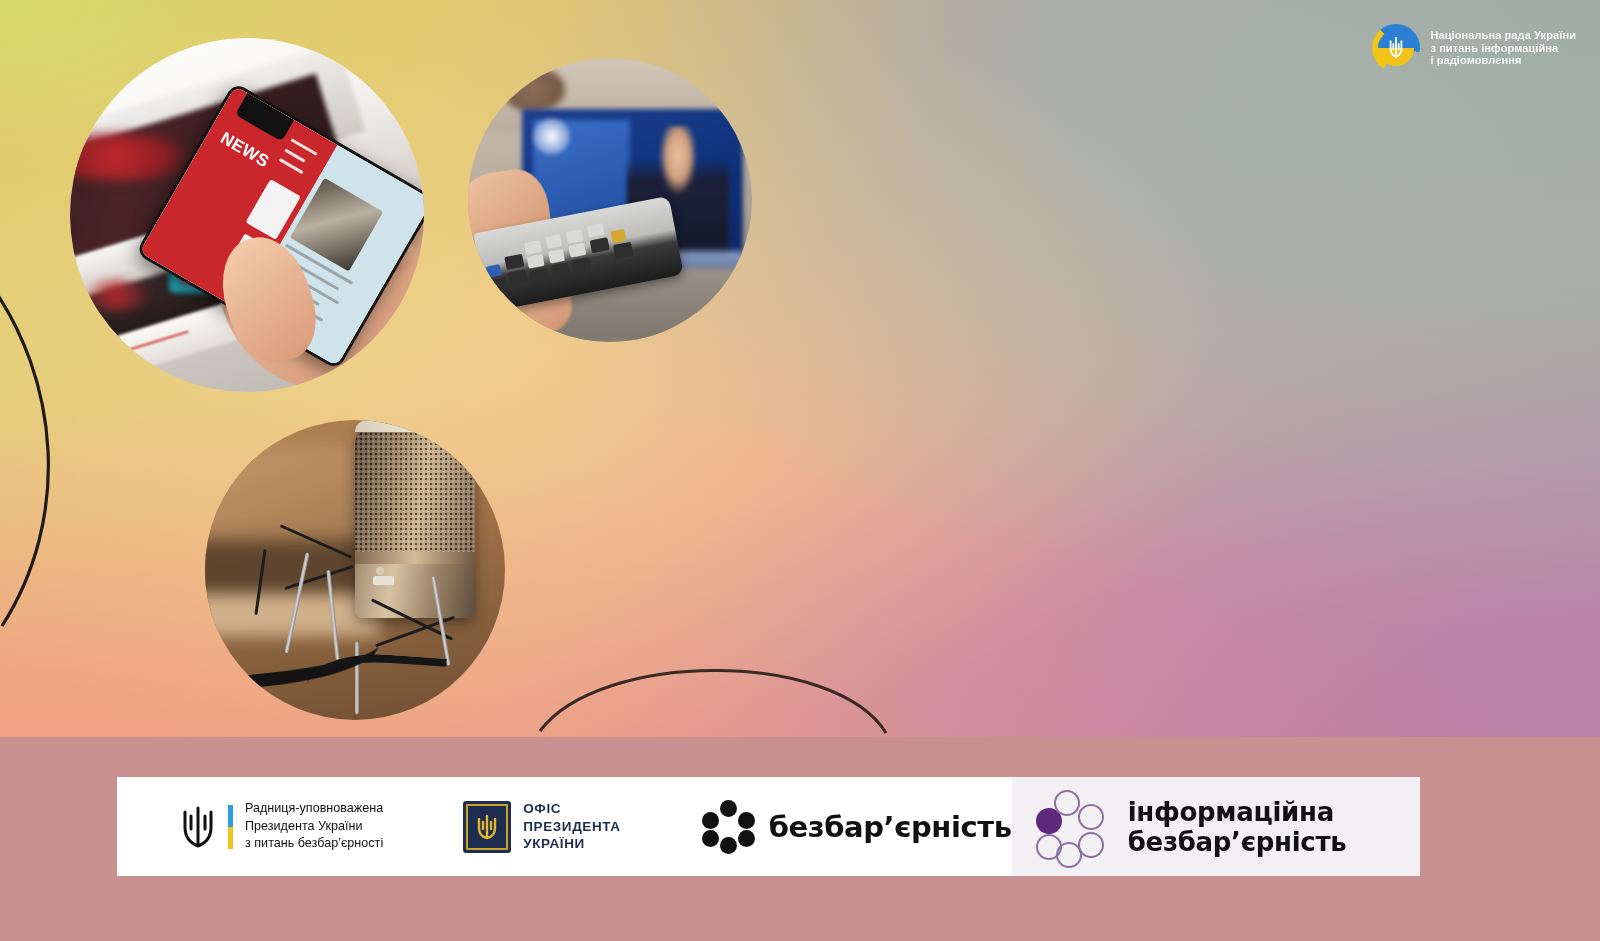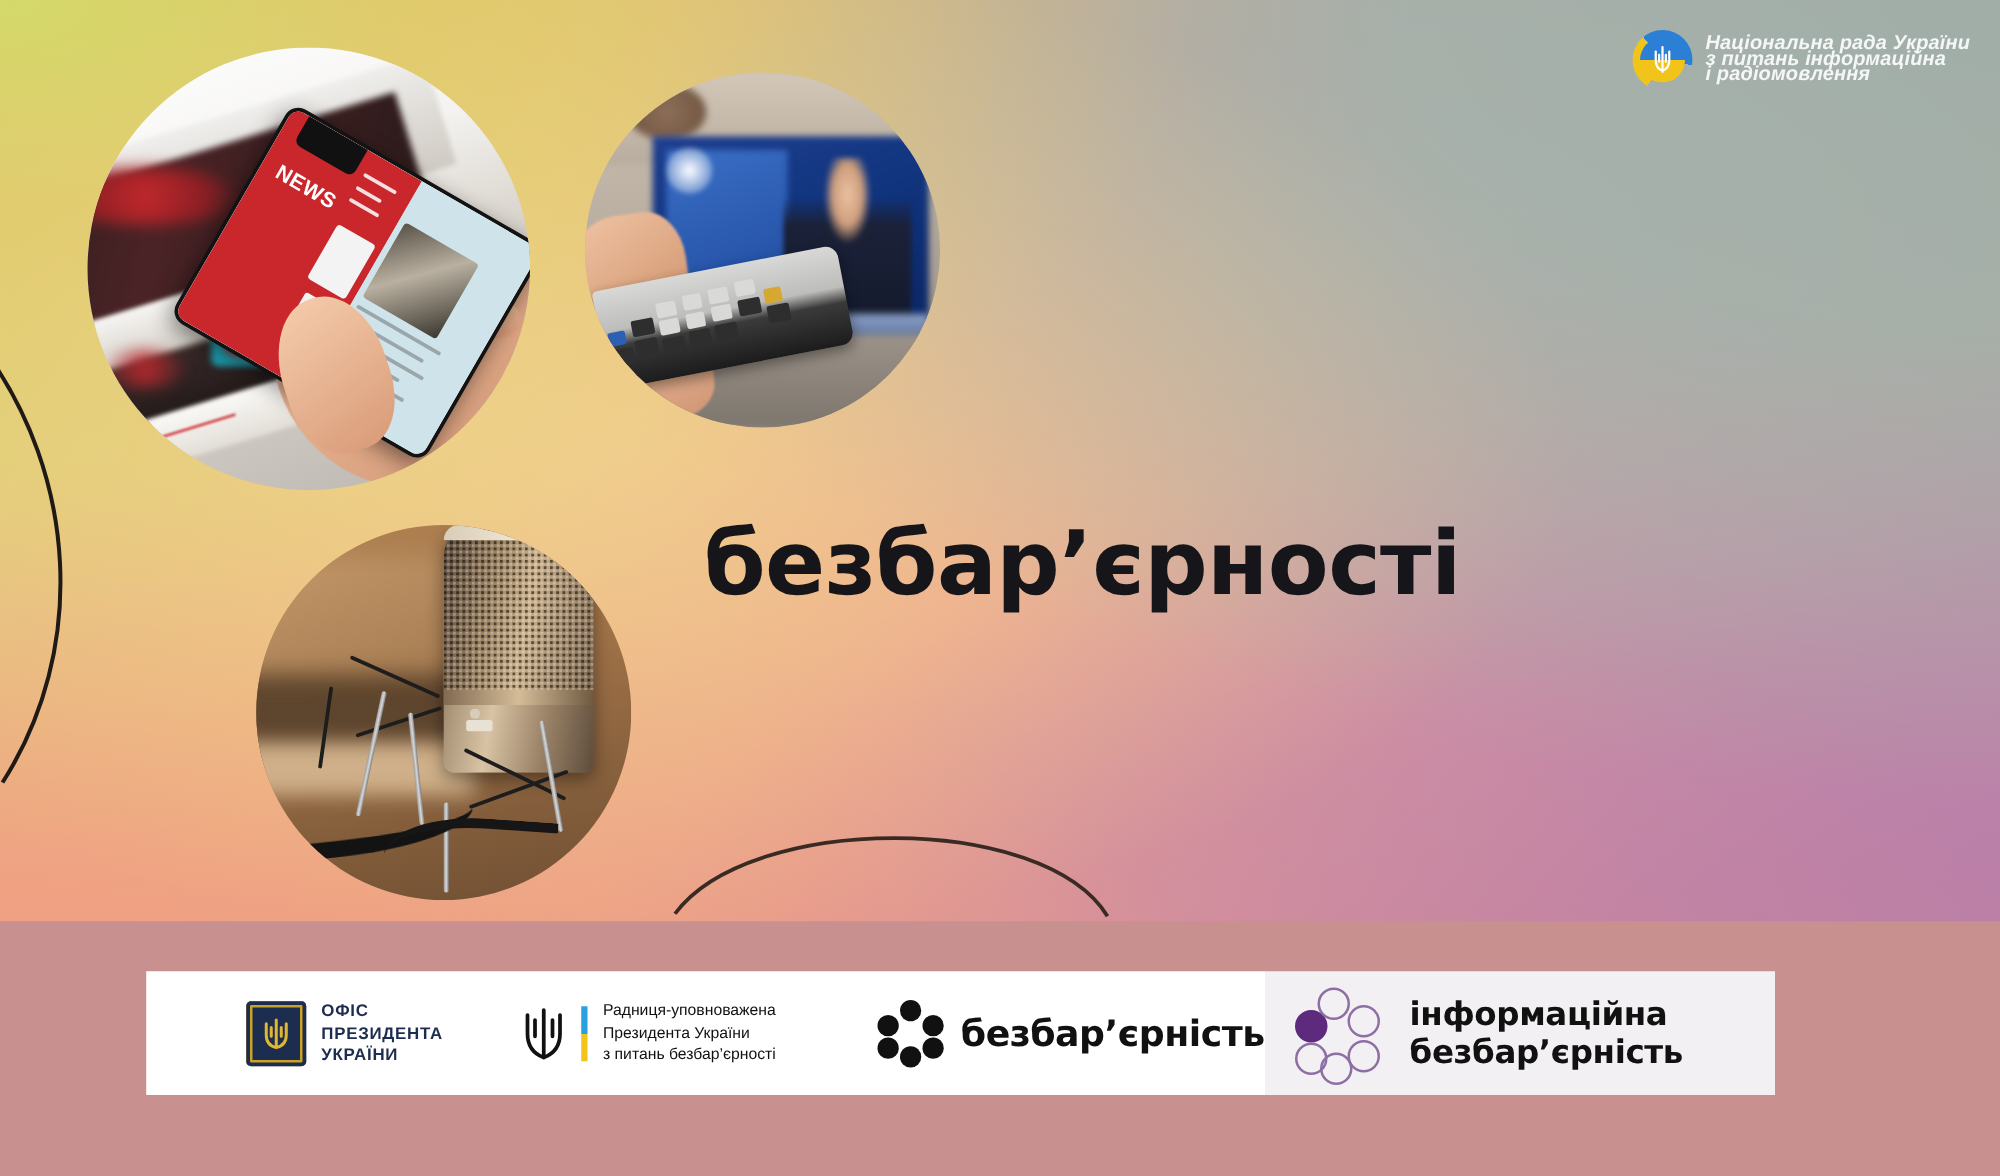--- a/index.html
+++ b/index.html
@@ -139,21 +139,21 @@
 
   
   .natlogo { position:absolute; right:24px; top:24px; display:flex; align-items:center; gap:10px; }
   .natlogo .mark { position:relative; width:48px; height:48px; }
   .natlogo .mark .ring { position:absolute; inset:0; border-radius:50%;
         background:conic-gradient(from 210deg,#f0c419 0deg 110deg,#2b7fd4 110deg 250deg,rgba(255,255,255,0) 250deg 360deg); }
   .natlogo .mark .inner{ position:absolute; inset:6px; border-radius:50%; overflow:hidden; }
   .natlogo .mark .inner .top{ position:absolute; left:0; top:0; width:100%; height:50%; background:#2b7fd4; }
   .natlogo .mark .inner .bot{ position:absolute; left:0; top:50%; width:100%; height:50%; background:#f2c41a; }
   .natlogo .mark .tr { position:absolute; left:50%; top:50%; transform:translate(-50%,-52%); width:18px; height:22px; }
-  .natlogo .txt { font-size:16px; line-height:12.4px; color:#f4f6f8; font-weight:600; letter-spacing:.1px;font-style:italic; }
+  .natlogo .txt { font-size:11px; line-height:12.4px; color:#f4f6f8; font-weight:600; letter-spacing:.1px; }
 
   
   .band { position:absolute; left:0; top:737px; width:1600px; height:204px; background:#c99090; }
   .panel { position:absolute; left:117px; top:777px; width:1303px; height:99px; display:flex; }
   .panel .seg-white { flex:0 0 888px; background:#ffffff; display:flex; align-items:center; }
   .panel .seg-grey  { flex:1 1 auto; background:#f2f0f3; display:flex; align-items:center; }
 
   .logo-unit { display:flex; align-items:center; }
 
   
@@ -288,21 +288,20 @@
     <div class="armS" style="left:42%; top:50%; width:4px; height:30%; transform:rotate(-6deg);"></div>
     <div class="arm" style="left:54%; top:66%; width:30%; height:3px; transform:rotate(26deg);"></div>
     <div class="arm" style="left:56%; top:70%; width:28%; height:3px; transform:rotate(-20deg);"></div>
     <div class="armS" style="left:78%; top:52%; width:4px; height:30%; transform:rotate(-10deg);"></div>
     <div class="armS" style="left:50%; top:74%; width:4px; height:24%;"></div>
     <div class="cable"></div>
     <div class="cable2"></div>
   </div>
 
   <div class="title">
-    <span class="l2">безбар’єрності</span>
   </div>
 
   <div class="natlogo">
     <div class="mark">
       <div class="ring"></div>
       <div class="inner">
           <div class="top"></div>
           <div class="bot"></div>
         </div>
       <svg class="tr" viewBox="0 0 20 24">
@@ -313,46 +312,46 @@
       <div>Національна рада України</div>
       <div>з питань інформаційна</div>
       <div>і радіомовлення</div>
     </div>
   </div>
 
   <div class="band"></div>
 
   <div class="panel">
     <div class="seg-white">
-
-      <div class="logo-unit l-office">
-        <div class="emb">
-          <svg width="22" height="26" viewBox="0 0 22 26">
-            <path d="M11 2 L11 24 M3 5 L3 14 C3 20 6 23 11 24 M19 5 L19 14 C19 20 16 23 11 24 M7 8 L7 15 M15 8 L15 15" stroke="#e0b730" stroke-width="2.4" fill="none" stroke-linecap="round"></path>
-          </svg>
-        </div>
-        <div class="tx">
-          <div>ОФІС</div>
-          <div>ПРЕЗИДЕНТА</div>
-          <div>УКРАЇНИ</div>
-        </div>
-      </div>
 
       <div class="logo-unit l-radn">
         <svg class="tr-ico" viewBox="0 0 36 44">
           <path d="M18 3 L18 41 M5 7 L5 22 C5 32 10 38 18 41 M31 7 L31 22 C31 32 26 38 18 41 M11 11 L11 24 M25 11 L25 24" stroke="#111" stroke-width="3" fill="none" stroke-linecap="round"></path>
         </svg>
         <div class="flagbar"></div>
         <div class="tx">
           <div>Радниця-уповноважена</div>
           <div>Президента України</div>
           <div>з питань безбар’єрності</div>
         </div>
       </div>
 
+      <div class="logo-unit l-office">
+        <div class="emb">
+          <svg width="22" height="26" viewBox="0 0 22 26">
+            <path d="M11 2 L11 24 M3 5 L3 14 C3 20 6 23 11 24 M19 5 L19 14 C19 20 16 23 11 24 M7 8 L7 15 M15 8 L15 15" stroke="#e0b730" stroke-width="2.4" fill="none" stroke-linecap="round"></path>
+          </svg>
+        </div>
+        <div class="tx">
+          <div>ОФІС</div>
+          <div>ПРЕЗИДЕНТА</div>
+          <div>УКРАЇНИ</div>
+        </div>
+      </div>
+
       <div class="logo-unit l-bez">
         <div class="dots">
           <i style="left:19px; top:0px;"></i>
           <i style="left:37px; top:12px;"></i>
           <i style="left:37px; top:30px;"></i>
           <i style="left:19px; top:37px;"></i>
           <i style="left:1px;  top:30px;"></i>
           <i style="left:1px;  top:12px;"></i>
         </div>
         <div class="wm">безбар’єрність</div>

